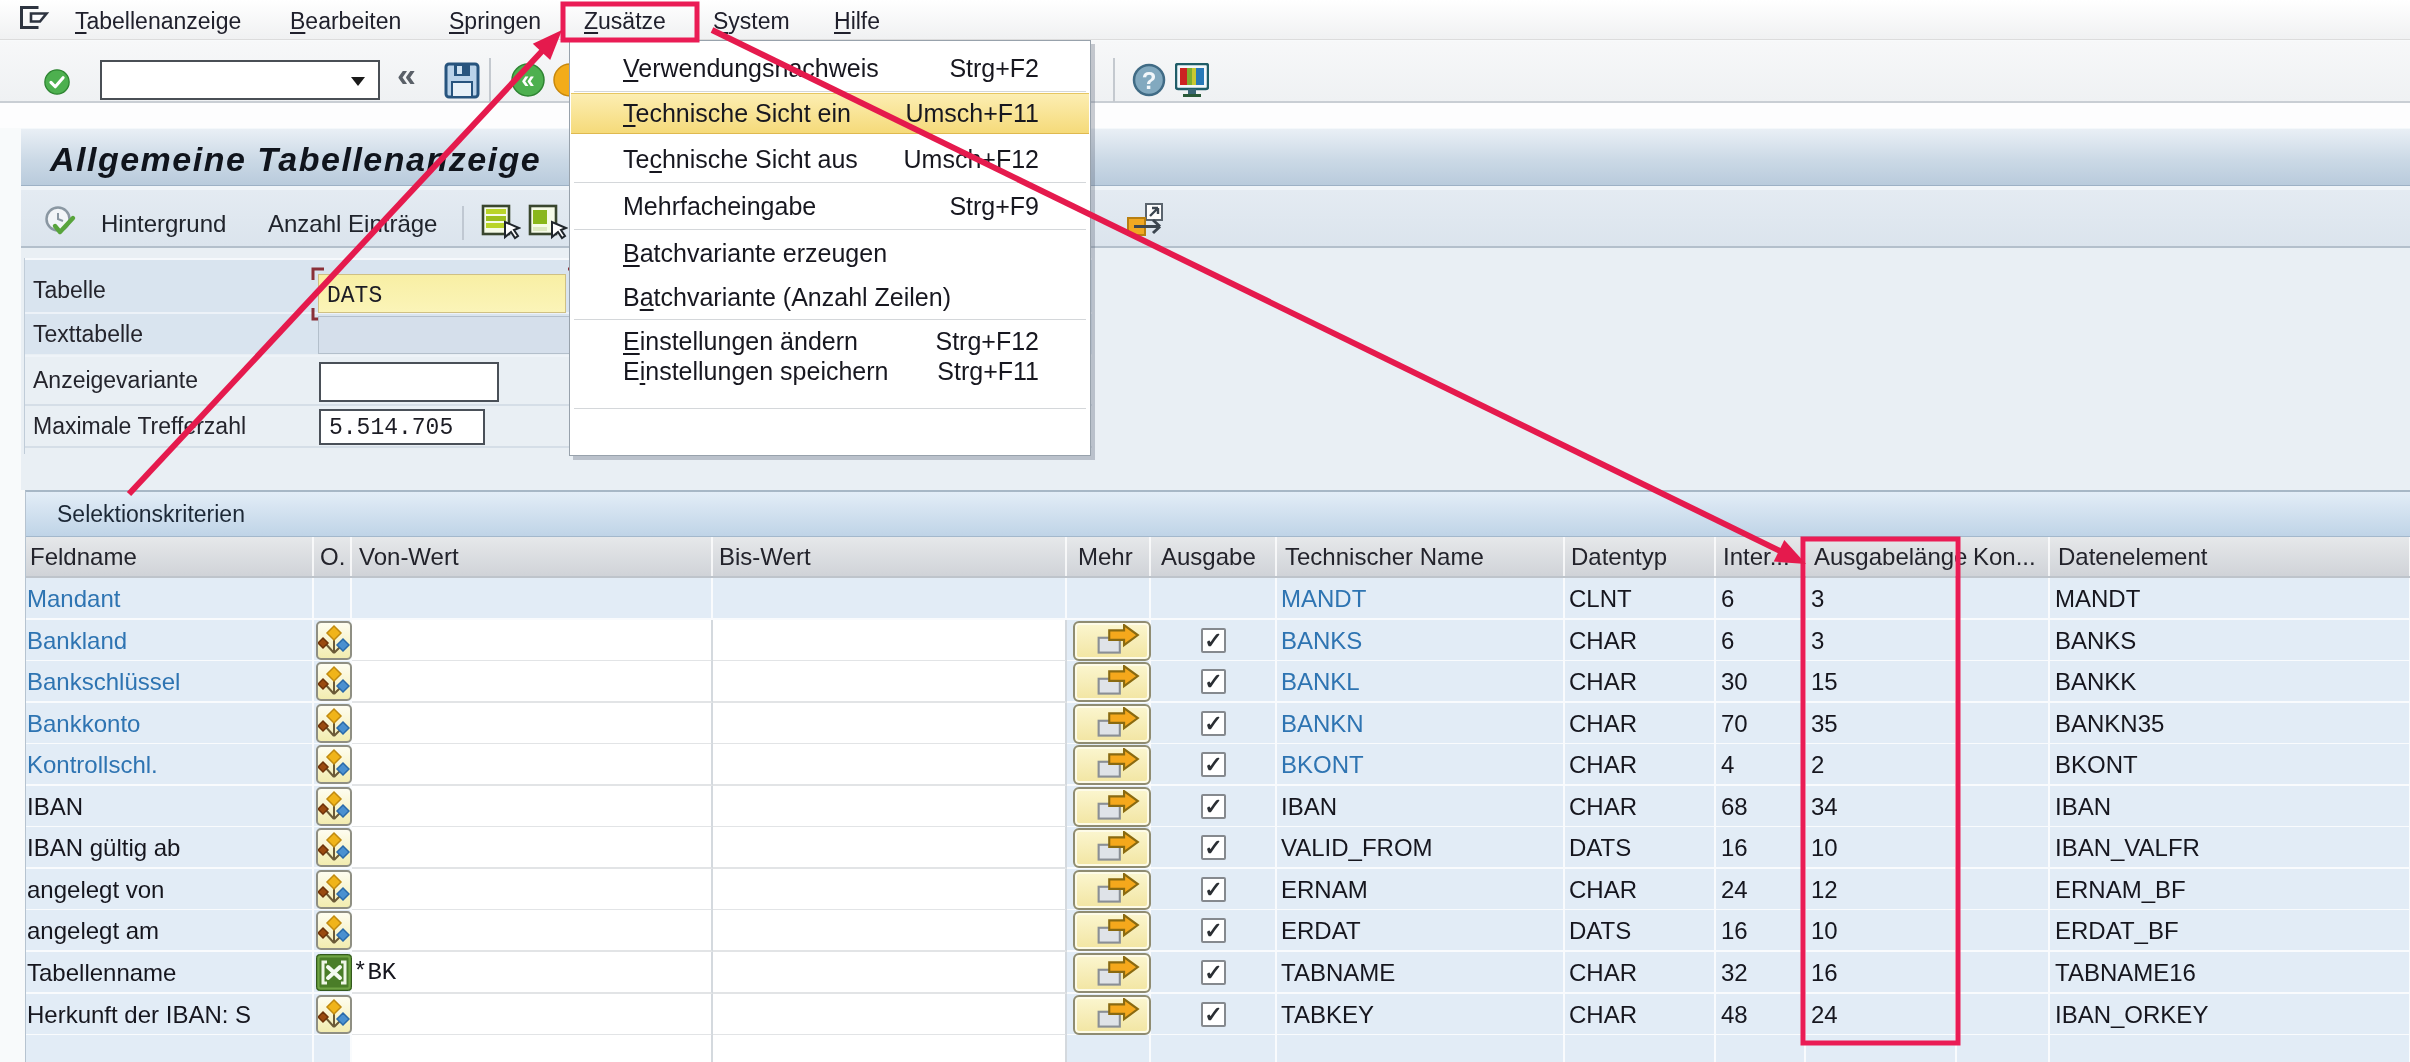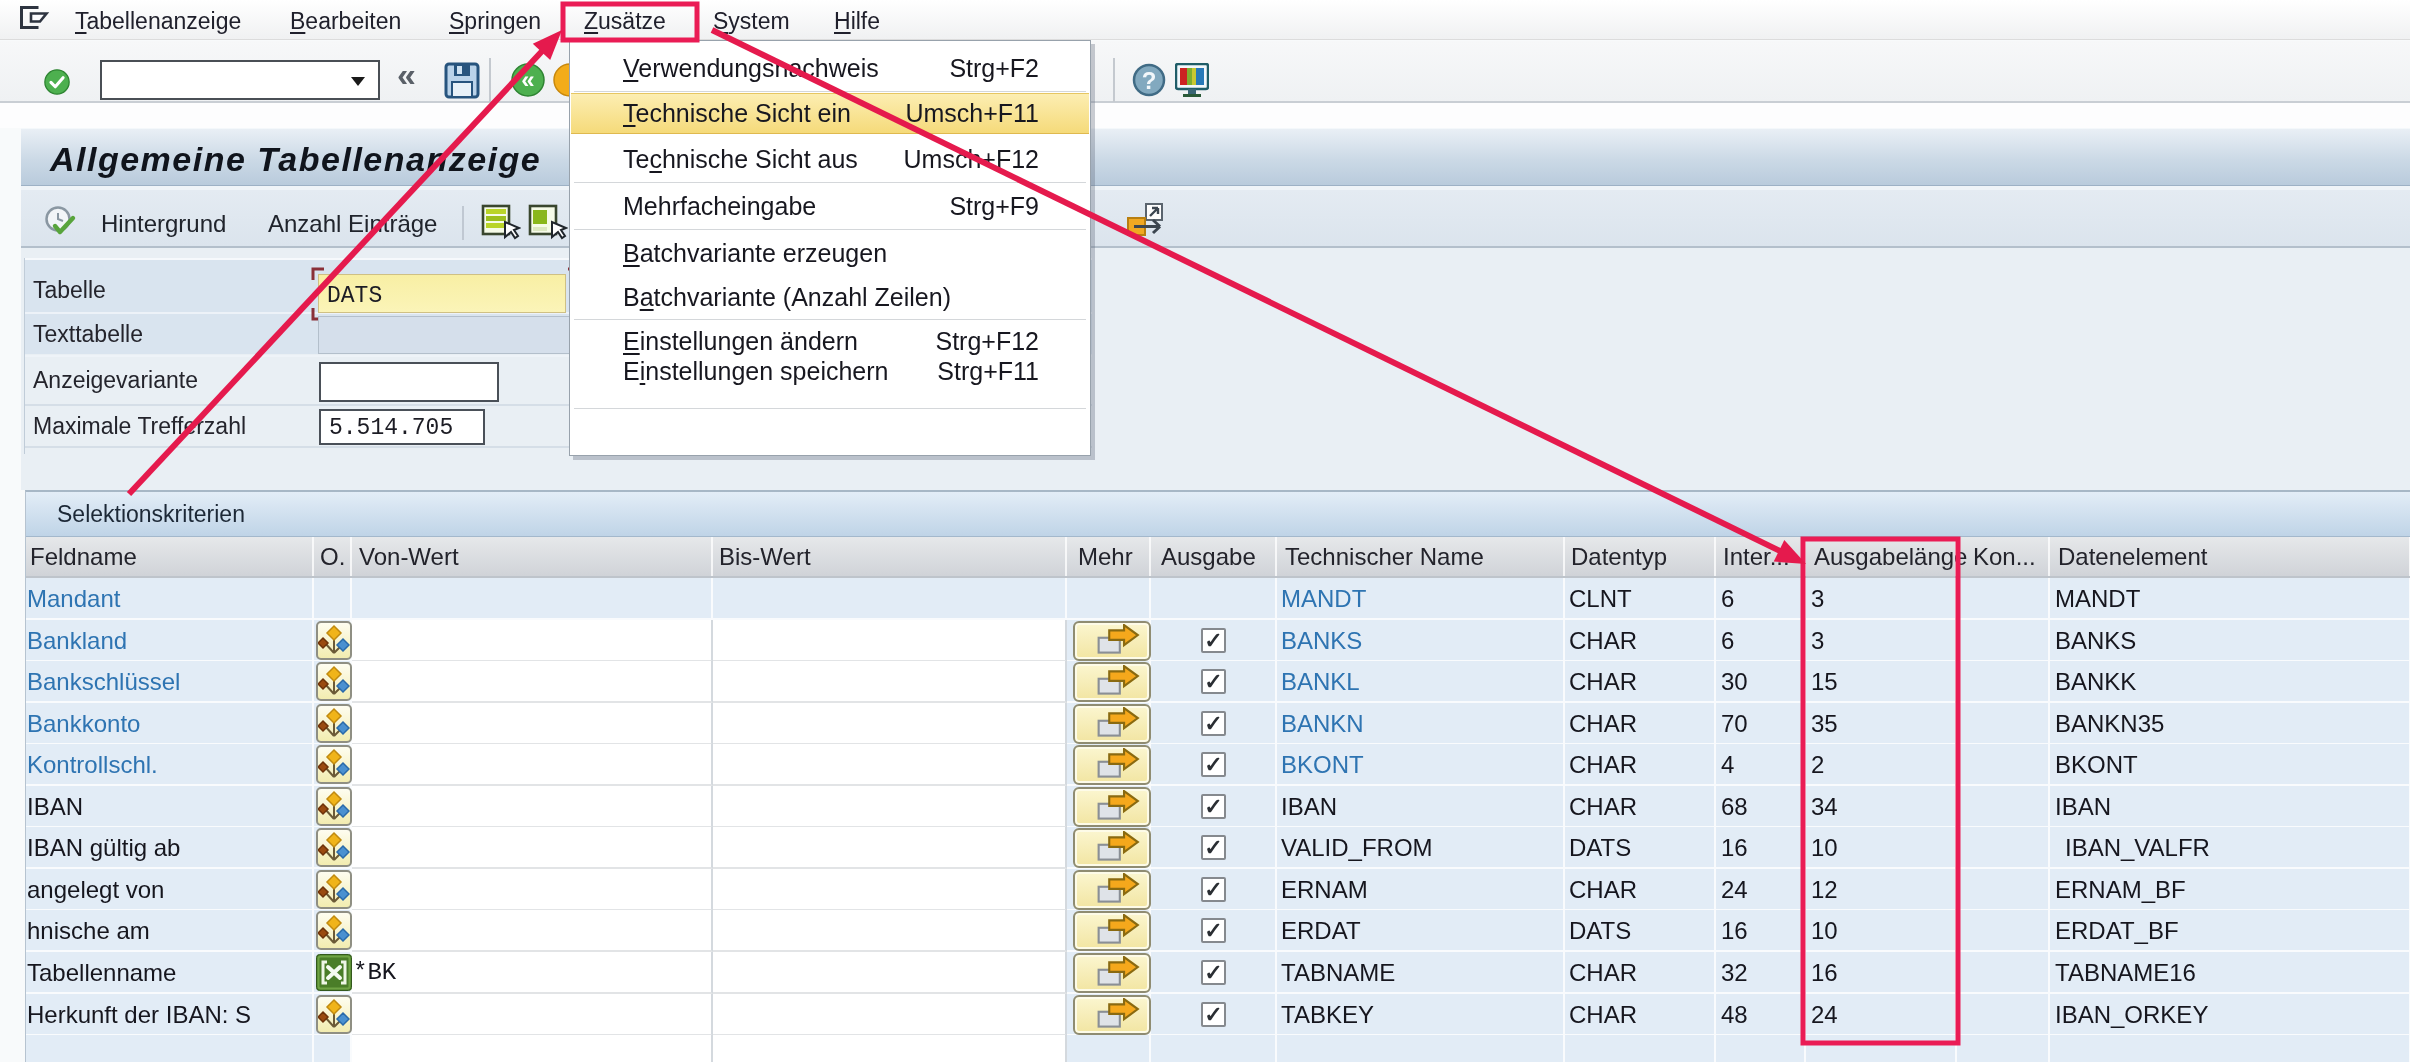--- a/index.html
+++ b/index.html
@@ -468,21 +468,21 @@
           <span class="pad dark" style="padding-left:4px">DATS</span>
         </div>
         <div class="cell " style="left:1690px;width:90px;height:42px">
           <span class="pad dark" style="padding-left:5px">16</span>
         </div>
         <div class="cell " style="left:1780px;width:151px;height:42px">
           <span class="pad dark" style="padding-left:5px">10</span>
         </div>
         <div class="cell " style="left:1931px;width:93px;height:42px"></div>
         <div class="cell " style="left:2024px;width:361px;height:42px">
-          <span class="pad dark" style="padding-left:15px">IBAN_VALFR</span>
+          <span class="pad dark" style="padding-left:5px">IBAN_VALFR</span>
         </div>
       </div>
       <div class="trow" style="top:291px;height:42px">
         <div class="cell " style="left:0px;width:288px;height:42px">
           <span class="pad dark">angelegt von</span>
         </div>
         <div class="cell " style="left:288px;width:38px;height:42px">
           <div class="obtn">
             <svg width="32" height="35" viewBox="0 0 32 35" style="position:absolute;left:0;top:0">
               <path d="M16 14 L16 30 M16 30 L7 20 M16 30 L25 21" stroke="#6b5a36" stroke-width="2" fill="none"></path>
@@ -517,21 +517,21 @@
         <div class="cell " style="left:1780px;width:151px;height:42px">
           <span class="pad dark" style="padding-left:5px">12</span>
         </div>
         <div class="cell " style="left:1931px;width:93px;height:42px"></div>
         <div class="cell " style="left:2024px;width:361px;height:42px">
           <span class="pad dark" style="padding-left:5px">ERNAM_BF</span>
         </div>
       </div>
       <div class="trow" style="top:332px;height:42px">
         <div class="cell " style="left:0px;width:288px;height:42px">
-          <span class="pad dark">hnische am</span>
+          <span class="pad dark">angelegt am</span>
         </div>
         <div class="cell " style="left:288px;width:38px;height:42px">
           <div class="obtn">
             <svg width="32" height="35" viewBox="0 0 32 35" style="position:absolute;left:0;top:0">
               <path d="M16 14 L16 30 M16 30 L7 20 M16 30 L25 21" stroke="#6b5a36" stroke-width="2" fill="none"></path>
               <path d="M16 3 L23 10 L16 17 L9 10 Z" fill="#f0b419" stroke="#c08a10" stroke-width="1.5"></path>
               <path d="M5 15 L10 20 L5 25 L0 20 Z" fill="#9a4a10" stroke="#6e330a" stroke-width="1.5"></path>
               <path d="M25 16 L31 22 L25 28 L19 22 Z" fill="#4a90d0" stroke="#2a6aaa" stroke-width="1.5"></path>
             </svg>
           </div>

